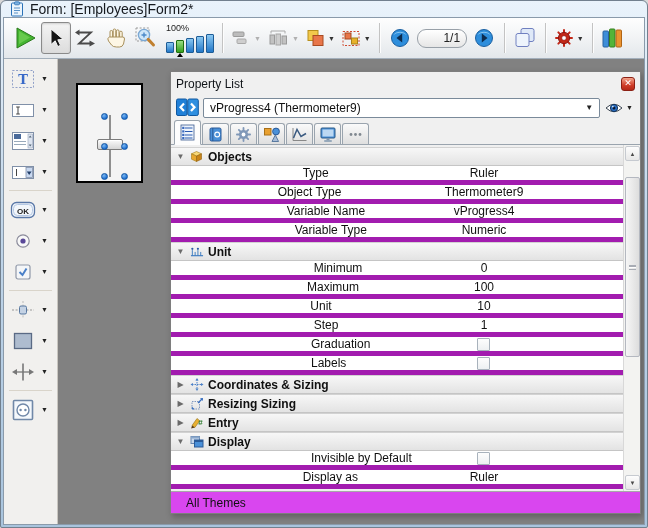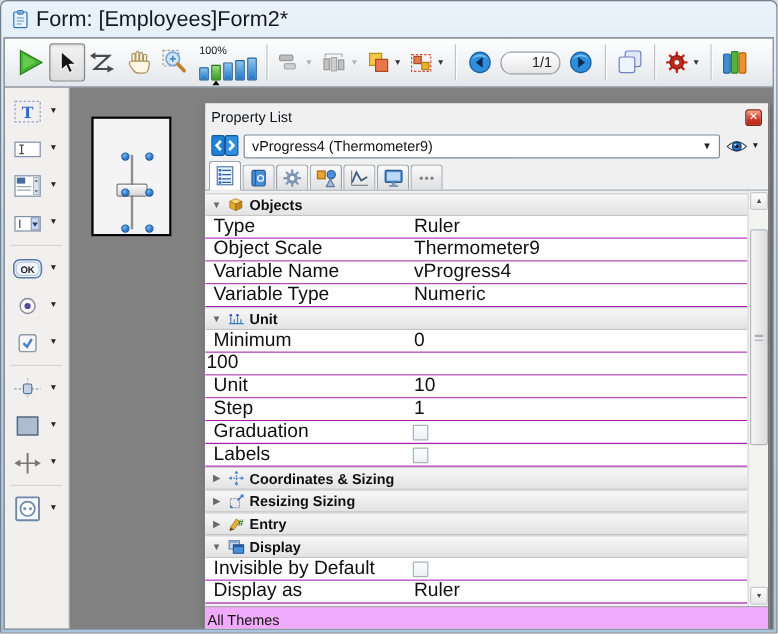--- a/index.html
+++ b/index.html
@@ -4,22 +4,22 @@
 <style>
   * { margin:0; padding:0; box-sizing:border-box; }
   html,body { background:#d8d8d8; font-family:"Liberation Sans","DejaVu Sans",sans-serif; }
 
   .window{
     position:relative; width:648px; height:528px;
     border:1px solid #72808e; border-radius:6px 6px 2px 2px;
     background:linear-gradient(#eaf3fb,#c3d7ea 40%,#a9c4dd);
     padding:0 2px 2px; display:flex; flex-direction:column; overflow:hidden;
   }
-  .titlebar{ height:30px; flex:none; display:flex; align-items:center; gap:6px;
-    padding:0 7px; font-size:18px; color:#14181d; }
+  .titlebar{ height:16px; flex:none; display:flex; align-items:center; gap:6px;
+    padding:0 7px; font-size:14px; color:#14181d; }
   .win-main{ flex:1; display:flex; flex-direction:column; border:1px solid #8a9aaa;
     background:#818181; overflow:hidden; }
 
   
   .toolbar{ height:41px; flex:none; display:flex; align-items:center; padding:0 5px;
     background:linear-gradient(#fefefe,#f0f2f4 55%,#e3e7eb);
     border-bottom:1px solid #a3afbb; }
   .tbtn{ height:32px; min-width:30px; display:flex; align-items:center; justify-content:center;
     border-radius:3px; border:1px solid transparent; padding:0 2px; }
   .tbtn.selected{ border:1px solid #8a8a8a; background:linear-gradient(#f4f4f4,#dcdcdc);
@@ -86,41 +86,41 @@
   .pl-tab.active{ height:25px; background:#fdfdfd; margin-bottom:-1px; border-bottom:1px solid #fdfdfd; }
 
   .pl-content{ flex:1; display:flex; overflow:hidden; background:#f0f0f0; }
   .pl-rows{ flex:1; padding-top:2px; overflow:hidden; }
   .sec-row{ height:19px; display:flex; align-items:center; gap:4px; padding-left:4px;
     background:linear-gradient(#f7f7f7,#e3e3e3); border-top:1px solid #d2d2d2; border-bottom:1px solid #c5c5c5; }
   .exp{ width:11px; font-size:8px; color:#6a6a6a; text-align:center; }
   .sec-icon{ width:14px; height:13px; display:flex; }
   .sec-label{ font-weight:bold; font-size:12px; color:#101010; }
   .prop-row{ height:19px; display:flex; align-items:center; background:#fff;
-    border-bottom:1px solid #a21caf; font-size:16px; color:#101010; }
+    border-bottom:5px solid #a21caf; font-size:12px; color:#101010;justify-content:center; }
   .prop-label{ width:173px; flex:none; padding-left:7px; }
   .prop-value{ padding-left:1px; }
   .pcheck{ width:13px; height:13px; border:1px solid #a8b2bc; border-radius:1px;
     background:linear-gradient(#fdfdfd,#edf0f2); }
 
   .pl-scrollbar{ width:17px; flex:none; position:relative; background:#f3f3f1;
     border-left:1px solid #d8d8d8; }
   .sb-btn{ position:absolute; left:1px; width:15px; height:15px; border:1px solid #c6cad0; border-radius:2px;
     background:linear-gradient(#fdfdfd,#e7e7e7); color:#4a4a4a; font-size:6px;
     display:flex; align-items:center; justify-content:center; }
   .sb-up{ top:1px; }  .sb-down{ bottom:1px; }
   .sb-thumb{ position:absolute; left:1px; top:32px; width:15px; height:180px;
     border:1px solid #b4b8c0; border-radius:2px; background:linear-gradient(90deg,#f6f6f6,#dddddd);
     display:flex; align-items:center; justify-content:center; }
   .sb-grip{ width:7px; height:5px; border-top:1px solid #a8acb4; border-bottom:1px solid #a8acb4;
     background:linear-gradient(#fff,#fff) center/7px 1px no-repeat, transparent;
     box-shadow:0 2px 0 -1px #a8acb4 inset; }
 
-  .pl-footer{ height:22px; flex:none; background:#f0abfc; border-top:1px solid #a8a8a8;
-    display:flex; align-items:center; padding-left:2px; font-size:12px; color:#101010; }
+  .pl-footer{ height:22px; flex:none; background:#d946ef; border-top:1px solid #a8a8a8;
+    display:flex; align-items:center; padding-left:15px; font-size:12px; color:#101010; }
 </style>
 </head>
 <body>
 
 <div class="window">
   <div class="titlebar">
     <span style="display:flex">
       <svg width="14" height="16" viewBox="0 0 14 16">
           <rect x="1.5" y="2" width="11" height="13" rx="1" fill="#eaf4fc" stroke="#2a72b8"></rect>
           <rect x="4.5" y="0.8" width="5" height="3" rx="1" fill="#7ab0e0" stroke="#2a72b8" stroke-width="0.8"></rect>
@@ -546,21 +546,21 @@
                     <polygon points="11.5,3.8 6.5,6.1 6.5,11.5 11.5,9.2" fill="#c88418" stroke="#906010" stroke-width="0.6"></polygon>
                   </svg>
                 </span>
                 <span class="sec-label">Objects</span>
               </div>
               <div class="prop-row">
                 <span class="prop-label">Type</span>
                 <span class="prop-value">Ruler</span>
               </div>
               <div class="prop-row">
-                <span class="prop-label">Object Scale</span>
+                <span class="prop-label">Object Type</span>
                 <span class="prop-value">Thermometer9</span>
               </div>
               <div class="prop-row">
                 <span class="prop-label">Variable Name</span>
                 <span class="prop-value">vProgress4</span>
               </div>
               <div class="prop-row">
                 <span class="prop-label">Variable Type</span>
                 <span class="prop-value">Numeric</span>
               </div>
@@ -581,20 +581,21 @@
                     </g>
                   </svg>
                 </span>
                 <span class="sec-label">Unit</span>
               </div>
               <div class="prop-row">
                 <span class="prop-label">Minimum</span>
                 <span class="prop-value">0</span>
               </div>
               <div class="prop-row">
+                <span class="prop-label">Maximum</span>
                 <span class="prop-value">100</span>
               </div>
               <div class="prop-row">
                 <span class="prop-label">Unit</span>
                 <span class="prop-value">10</span>
               </div>
               <div class="prop-row">
                 <span class="prop-label">Step</span>
                 <span class="prop-value">1</span>
               </div>

